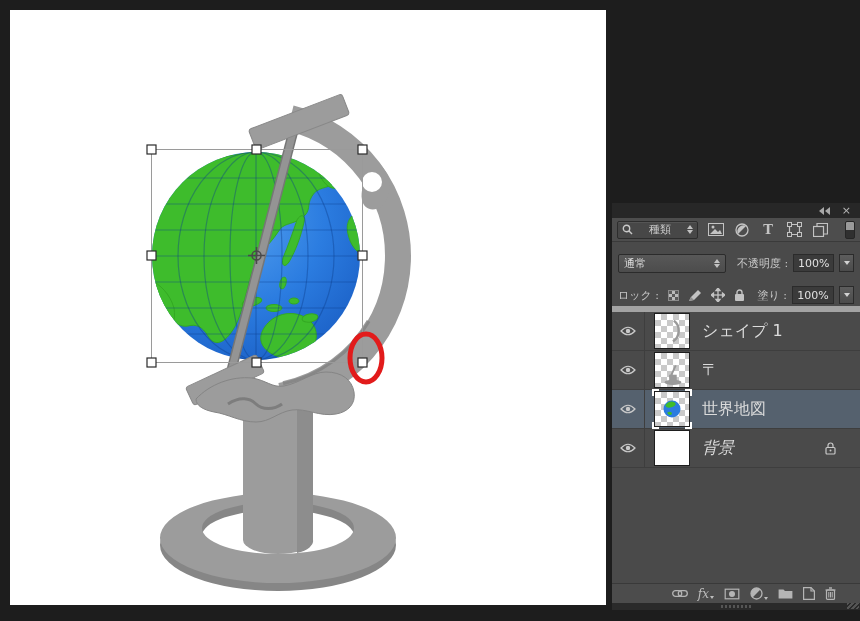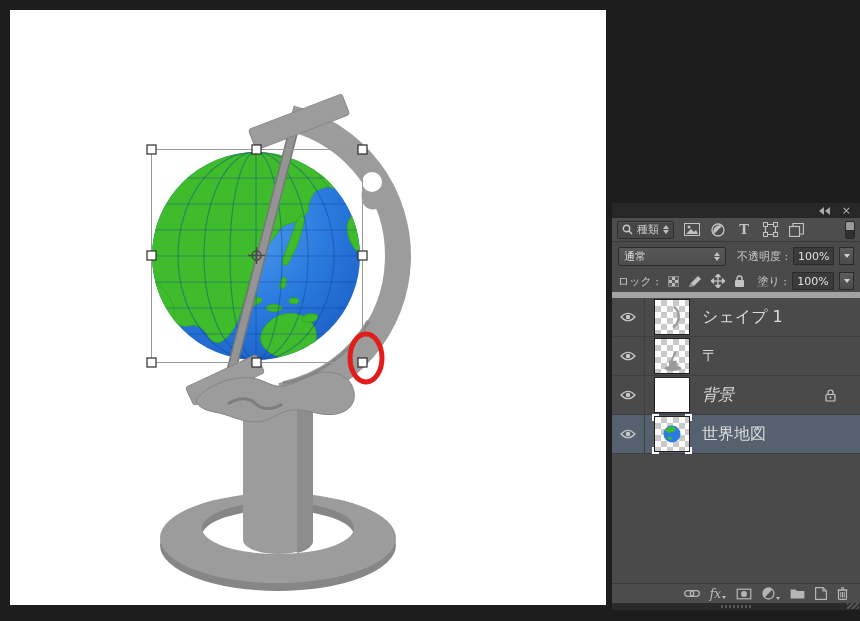--- a/index.html
+++ b/index.html
@@ -27,32 +27,32 @@
   .tab.active { background:#4d4d4d; color:#dcdcdc; }
   .tab-spacer { flex:1; }
   .pmenu { display:flex; align-items:center; gap:2px; padding:0 7px 4px 0; cursor:pointer; }
   .pmenu .tri { width:0; height:0; border-left:3.5px solid transparent; border-right:3.5px solid transparent;
                 border-top:4px solid #b5b5b5; }
   .pmenu .bars { display:flex; flex-direction:column; gap:1px; }
   .pmenu .bars i { width:10px; height:1px; background:#b5b5b5; }
 
   .filter-row { height:24px; background:#4d4d4d; border-bottom:1px solid #3a3a3a;
                 display:flex; align-items:center; padding:0 5px; gap:10px; flex:none; }
-  .combo { display:flex; align-items:center; gap:4px; height:18px; padding:0 4px;
+  .combo { display:flex; align-items:center; gap:16px; height:18px; padding:0 4px;
            background:#474747; border:1px solid #2d2d2d; border-radius:2px;
            box-shadow:inset 0 1px 0 rgba(255,255,255,.08); cursor:pointer; }
   .updown { display:flex; flex-direction:column; gap:1px; }
   .updown .u { width:0;height:0;border-left:3px solid transparent;border-right:3px solid transparent;border-bottom:4px solid #c2c2c2; }
   .updown .d { width:0;height:0;border-left:3px solid transparent;border-right:3px solid transparent;border-top:4px solid #c2c2c2; }
   .ficon { display:flex; align-items:center; justify-content:center; width:16px; height:16px; cursor:pointer; }
   .t-glyph { font-size:13px; font-weight:bold; color:#c3c3c3; font-family:"DejaVu Serif", serif; }
   .ftoggle { margin-left:auto; width:10px; height:18px; border:1px solid #262626; border-radius:2px;
              background:linear-gradient(#9a9a9a 0 8px, #303030 8px 100%); cursor:pointer; }
 
-  .blend-row, .lock-row { height:28px; display:flex; align-items:center; padding:0 6px; gap:5px; flex:none; }
+  .blend-row, .lock-row { height:28px; display:flex; align-items:center; padding:0 6px; gap:5px; flex:none;margin-top:7px; }
   .lock-row { border-bottom:6px solid #a3a3a3; }
   .selectbox { width:110px; height:19px; display:flex; align-items:center; padding:0 5px;
                background:linear-gradient(#585858,#4c4c4c); border:1px solid #2b2b2b; border-radius:2px;
                color:#ddd; cursor:pointer; }
   .selectbox .updown { margin-left:auto; }
   .lbl { color:#c8c8c8; white-space:nowrap; }
   .valbox { width:42px; height:18px; background:#3b3b3b; border:1px solid #2b2b2b;
             display:flex; align-items:center; justify-content:center; color:#e0e0e0; cursor:text; }
   .ddbtn { width:15px; height:18px; background:linear-gradient(#5d5d5d,#4b4b4b); border:1px solid #2b2b2b;
            display:flex; align-items:center; justify-content:center; cursor:pointer; }
@@ -82,21 +82,21 @@
   .cnr.bl { left:-1px; bottom:-1px; border-left:2px solid #fff; border-bottom:2px solid #fff; }
   .cnr.br { right:-1px; bottom:-1px; border-right:2px solid #fff; border-bottom:2px solid #fff; }
   .layer-name { margin-left:11px; color:#dcdcdc; font-size:16px; }
   .layer-name.italic { font-style:italic; }
   .rowlock { margin-left:auto; margin-right:24px; display:flex; }
 
   .filler { flex:1; background:#4a4a4a; }
 
   .btoolbar { height:20px; background:#4c4c4c; border-top:1px solid #393939;
               display:flex; align-items:center; justify-content:flex-end; gap:10px;
-              padding-right:12px; flex:none; }
+              padding-right:24px; flex:none; }
   .bicon { display:flex; align-items:center; cursor:pointer; }
   .fx-label { font-family:"DejaVu Serif", serif; font-style:italic; font-size:12px; color:#bdbdbd; line-height:10px; }
   .microtri { width:0;height:0;border-left:2.5px solid transparent;border-right:2.5px solid transparent;border-top:3px solid #bdbdbd; margin-left:1px; align-self:flex-end; }
 
   .bottom-strip { height:7px; background:#2a2a2a; position:relative; flex:none; }
   .hgrip { position:absolute; left:50%; top:2px; transform:translateX(-50%); width:30px; height:3px;
            background:repeating-linear-gradient(90deg,#555 0 2px,transparent 2px 4px); cursor:row-resize; }
   .cgrip { position:absolute; right:1px; top:0; width:12px; height:6px;
            background:repeating-linear-gradient(135deg,#555 0 1.5px,transparent 1.5px 3.5px); cursor:nwse-resize; }
 </style>
@@ -337,59 +337,59 @@
       <span class="thumbwrap">
           <svg class="thumb" viewBox="0 0 36 36">
             <line x1="22" y1="13" x2="16" y2="26" stroke="#9a9a9a" stroke-width="2"></line>
             <rect x="15" y="23" width="8" height="7" fill="#9a9a9a"></rect>
             <ellipse cx="19" cy="31" rx="9" ry="2.8" fill="#9a9a9a"></ellipse>
           </svg>
         </span>
       <span class="layer-name">〒</span>
     </div>
 
+    <div class="layer-row selected">
+      <span class="eye-cell">
+        <svg width="16" height="10" viewBox="0 0 16 10">
+            <path d="M1,5 Q8,-2.5 15,5 Q8,12.5 1,5 Z" fill="none" stroke="#c9c9c9" stroke-width="1.2"></path>
+            <circle cx="8" cy="5" r="2.2" fill="#c9c9c9"></circle>
+          </svg>
+      </span>
+      <span class="thumbwrap">
+        <svg class="thumb" viewBox="0 0 36 36">
+          <circle cx="18" cy="18" r="9" fill="#2b7ce0"></circle>
+          <path d="M11,14 C13,10 18,9 21,11 C23,13 21,15 18,16 C15,17 12,17 11,14 Z" fill="#3ebc2c"></path>
+          <path d="M13,22 C15,20 18,21 18,23 C17,25 14,25 13,22 Z" fill="#3ebc2c"></path>
+        </svg>
+        <span class="cnr tl"></span>
+        <span class="cnr tr"></span>
+        <span class="cnr bl"></span>
+        <span class="cnr br"></span>
+      </span>
+      <span class="layer-name">世界地図</span>
+    </div>
+
     <div class="layer-row">
       <span class="eye-cell">
         <svg width="16" height="10" viewBox="0 0 16 10">
             <path d="M1,5 Q8,-2.5 15,5 Q8,12.5 1,5 Z" fill="none" stroke="#c9c9c9" stroke-width="1.2"></path>
             <circle cx="8" cy="5" r="2.2" fill="#c9c9c9"></circle>
           </svg>
       </span>
       <span class="thumbwrap">
           <span class="thumb solid"></span>
         </span>
       <span class="layer-name italic">背景</span>
       <span class="rowlock">
         <svg width="11" height="13" viewBox="0 0 11 13">
             <rect x="1" y="5.5" width="9" height="6.5" rx="1" fill="none" stroke="#c9c9c9" stroke-width="1.2"></rect>
             <path d="M3,5.5 V3.5 a2.5,2.5 0 0 1 5,0 V5.5" fill="none" stroke="#c9c9c9" stroke-width="1.2"></path>
             <circle cx="5.5" cy="8.5" r="1" fill="#c9c9c9"></circle>
           </svg>
       </span>
-    </div>
-
-    <div class="layer-row selected">
-      <span class="eye-cell">
-        <svg width="16" height="10" viewBox="0 0 16 10">
-            <path d="M1,5 Q8,-2.5 15,5 Q8,12.5 1,5 Z" fill="none" stroke="#c9c9c9" stroke-width="1.2"></path>
-            <circle cx="8" cy="5" r="2.2" fill="#c9c9c9"></circle>
-          </svg>
-      </span>
-      <span class="thumbwrap">
-        <svg class="thumb" viewBox="0 0 36 36">
-          <circle cx="18" cy="18" r="9" fill="#2b7ce0"></circle>
-          <path d="M11,14 C13,10 18,9 21,11 C23,13 21,15 18,16 C15,17 12,17 11,14 Z" fill="#3ebc2c"></path>
-          <path d="M13,22 C15,20 18,21 18,23 C17,25 14,25 13,22 Z" fill="#3ebc2c"></path>
-        </svg>
-        <span class="cnr tl"></span>
-        <span class="cnr tr"></span>
-        <span class="cnr bl"></span>
-        <span class="cnr br"></span>
-      </span>
-      <span class="layer-name">世界地図</span>
     </div>
   </div>
 
   <div class="filler"></div>
 
   <div class="btoolbar">
     <span class="bicon">
       <svg width="16" height="9" viewBox="0 0 16 9">
           <rect x="0.7" y="1.7" width="9" height="5.6" rx="2.8" fill="none" stroke="#b5b5b5" stroke-width="1.3"></rect>
           <rect x="6.3" y="1.7" width="9" height="5.6" rx="2.8" fill="none" stroke="#b5b5b5" stroke-width="1.3"></rect>

